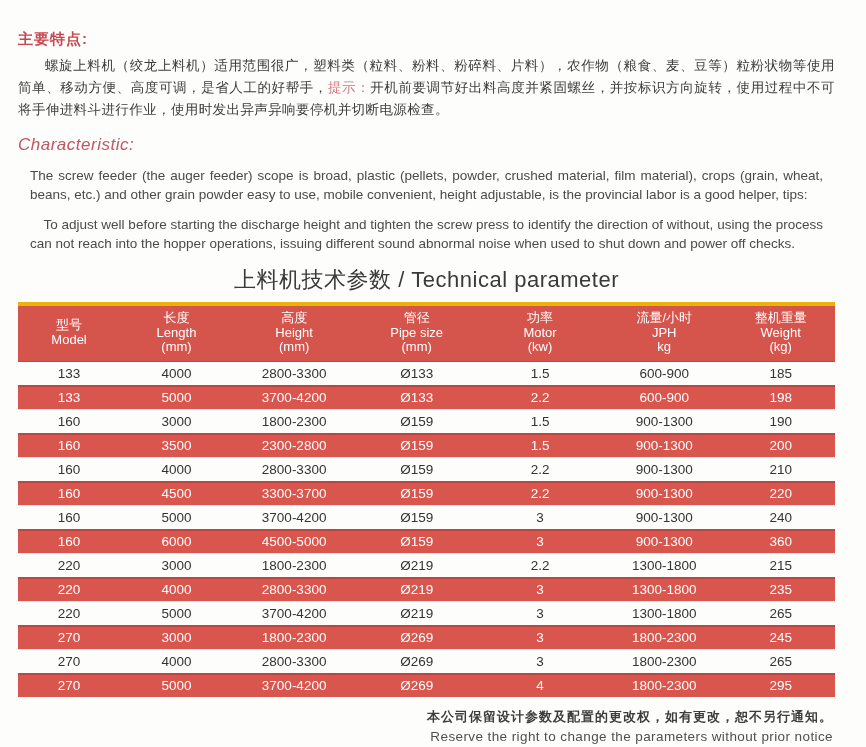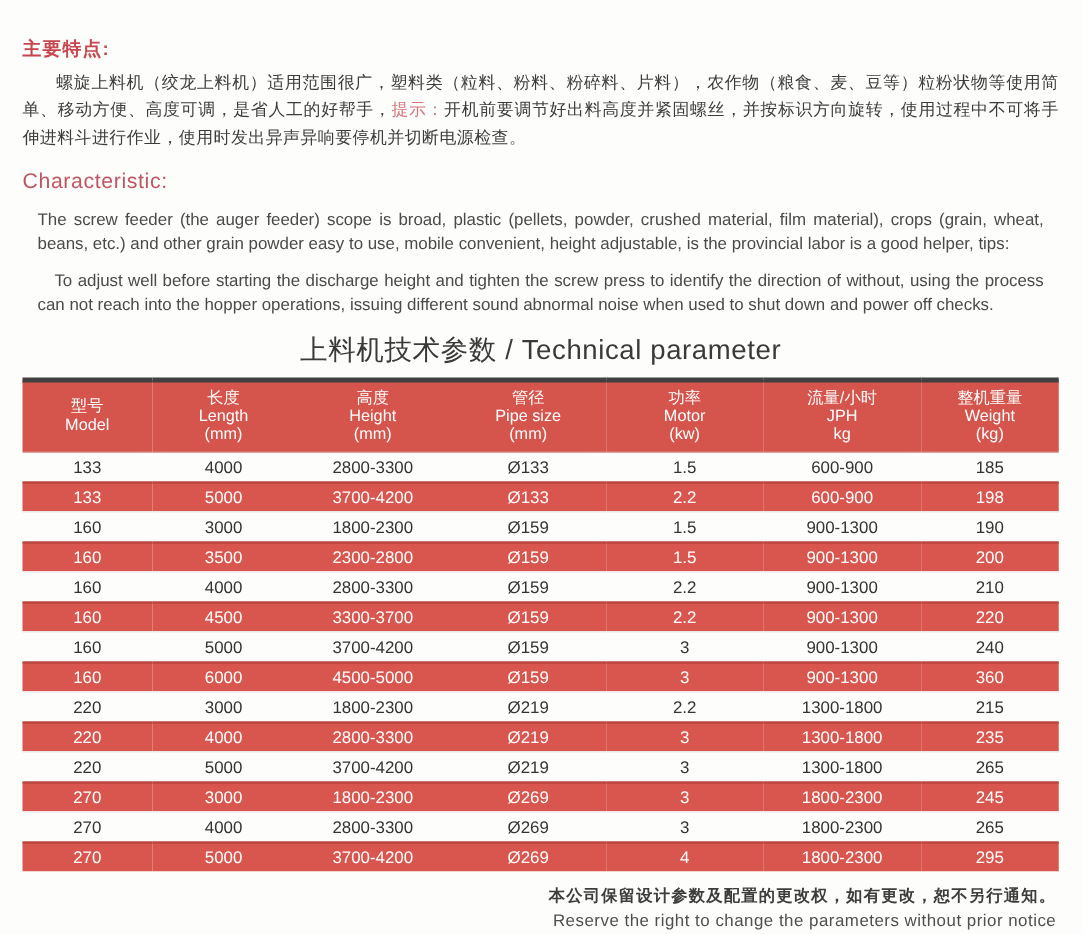--- a/index.html
+++ b/index.html
@@ -5,21 +5,21 @@
   html, body { margin: 0; padding: 0; }
   body {
     width: 866px; height: 747px;
     background: #fdfdfb;
     font-family: "Liberation Sans", sans-serif;
     overflow: hidden;
   }
   .page {
     box-sizing: border-box;
     width: 866px; height: 595px;
-    padding: 30px 19px 0 18px;
+    padding: 30px 31px 0 18px;
     border-radius: 22px;
   }
   .cn-heading {
     margin: 0 0 6px 0;
     font-size: 15px;
     font-weight: bold;
     color: #c7474f;
     letter-spacing: 1px;
   }
   .cn-para {
@@ -31,20 +31,21 @@
     letter-spacing: 0.4px;
     text-align: justify;
   }
   .cn-para .tip { color: #d4737c; margin-top: 14px; }
   .en-heading {
     margin: 14px 0 2px 0;
     font-size: 17px;
     font-weight: normal;
     color: #c05663;
     letter-spacing: 0.5px;
+    font-style: italic;
   }
   .en-para {
     margin: 12px;
     font-size: 13.5px;
     line-height: 18.5px;
     color: #4a4a4a;
     text-align: justify;
   }
   .en-para.indent { text-indent: 1em; }
   .table-title {
@@ -55,21 +56,21 @@
     letter-spacing: 0.5px;
     text-align: center;
   }
   table {
     width: 100%;
     border-collapse: collapse;
     table-layout: fixed;
   }
   thead th {
     background: #d5544c;
-    border-top: 4px solid #404040;
+    border-top: 4px solid #eab308;
     color: #ffffff;
     font-weight: normal;
     font-size: 13px;
     line-height: 14.5px;
     padding: 5px 0 6px 0;
     text-align: center;
     vertical-align: middle;
   }
   tbody td {
     text-align: center;

